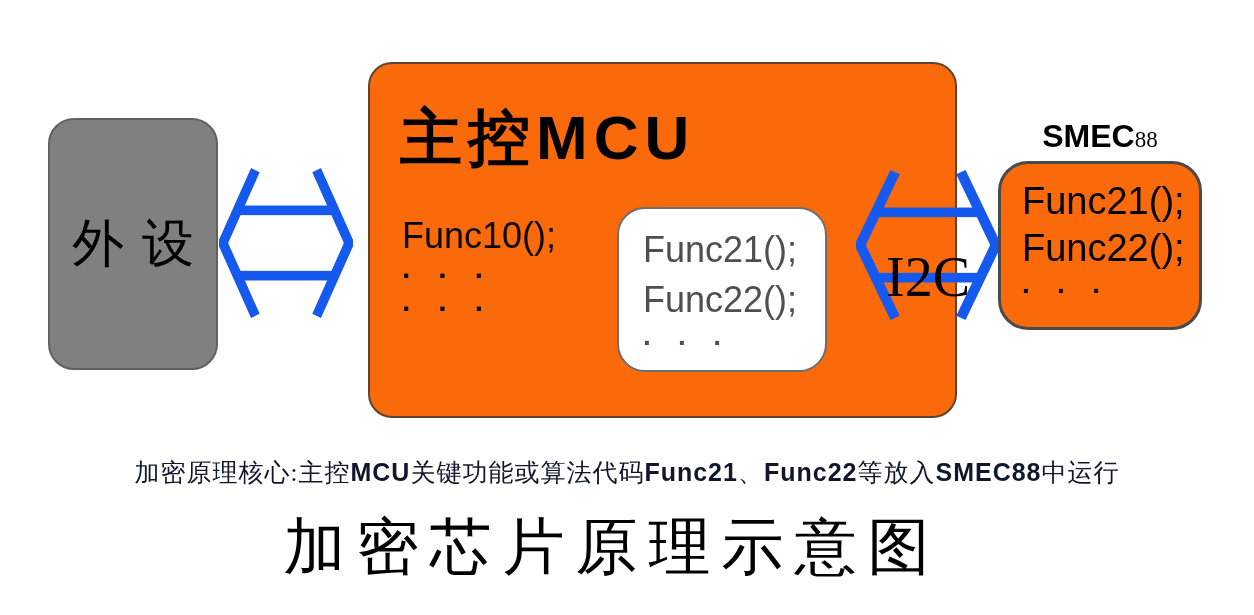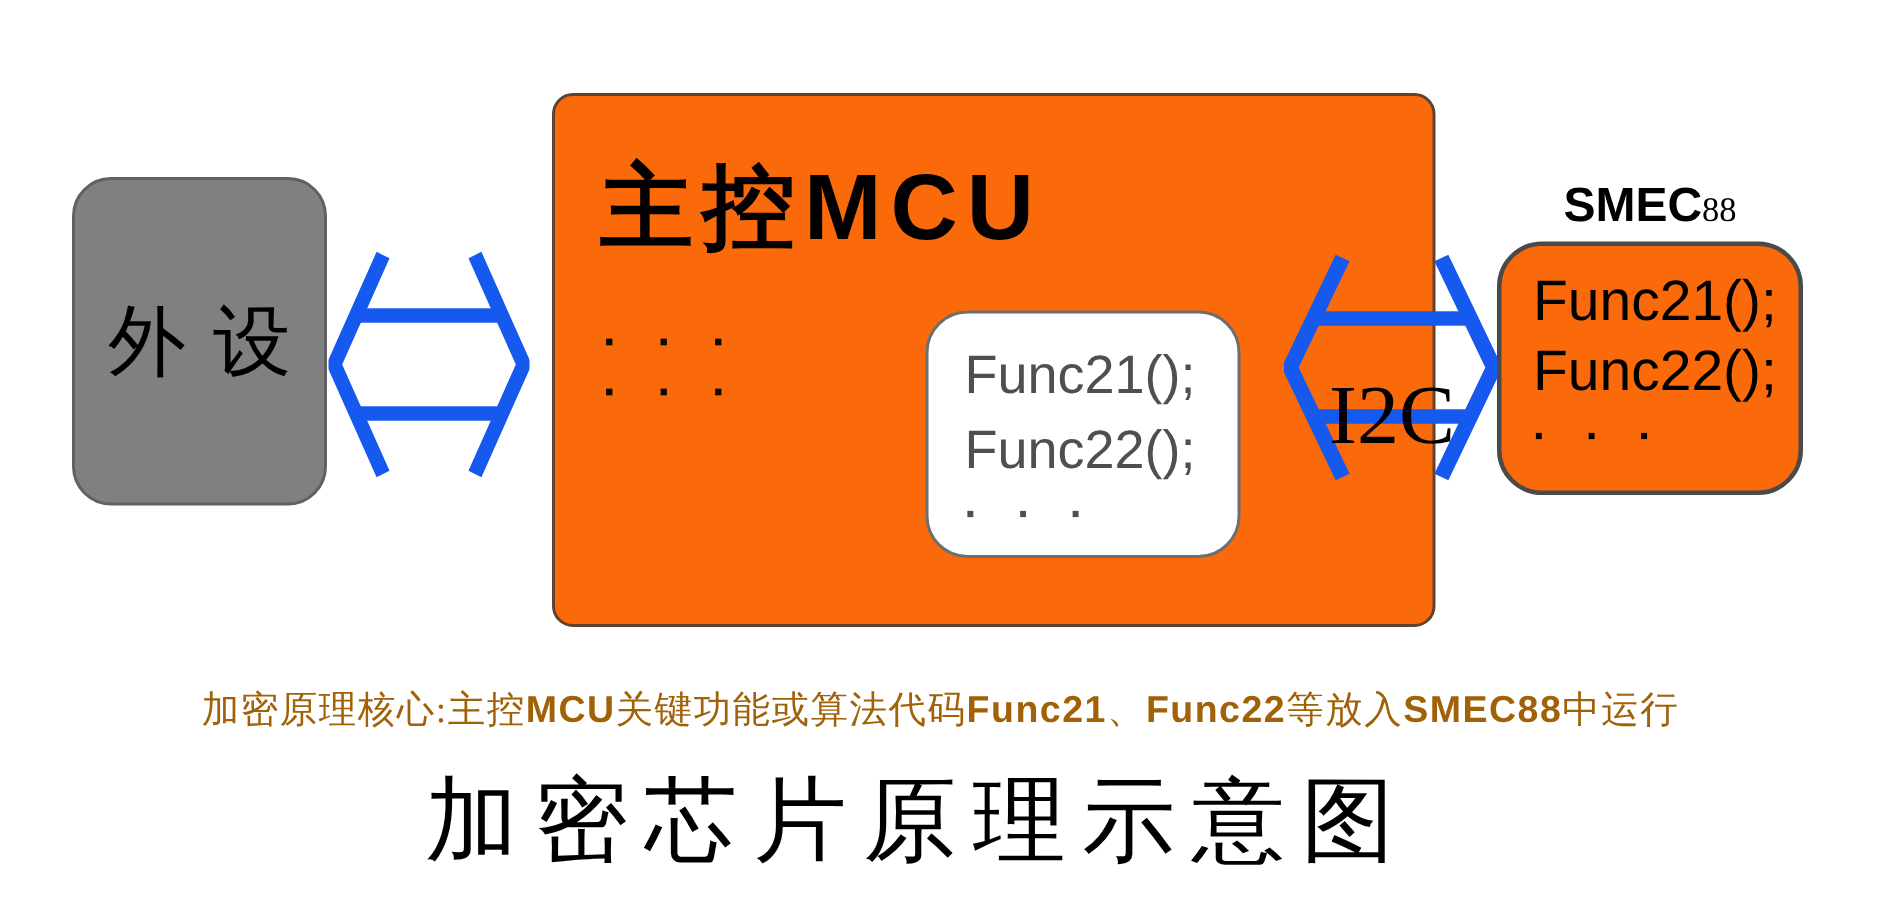--- a/index.html
+++ b/index.html
@@ -4,21 +4,21 @@
 <style>
   html,body { margin:0; padding:0; background:#ffffff; }
   #stage {
     position:relative; width:1254px; height:615px; background:#ffffff;
     font-family:"Liberation Sans","DejaVu Sans",sans-serif; overflow:hidden;
   }
   .abs { position:absolute; }
 
   
   .peripheral-box {
-    left:48px; top:118px; width:170px; height:219px;
+    left:48px; top:118px; width:170px; height:252px;
     background:var(--gray); border:2px solid #616161; border-radius:26px;
     display:flex; align-items:center; justify-content:center; box-sizing:border-box;
   }
   .peripheral-label {
     font-size:52px; color:#000; letter-spacing:18px; text-indent:18px;
     font-weight:500; white-space:nowrap;
   }
 
   
   .darrow-wrap1 { left:219px; top:165px; width:134px; height:156px; }
@@ -28,21 +28,21 @@
   .bar  { fill:var(--blue); }
   .i2c-label {
     position:absolute; left:0; top:50%; width:100%; transform:translateY(-55%);
     text-align:center; font-family:"Liberation Serif","DejaVu Serif",serif;
     font-size:56px; color:#000; line-height:1;margin-top:35px;
   }
 
   
   .mcu-box {
     left:368px; top:62px; width:589px; height:356px;
-    background:var(--orange); border:2px solid #5f4330; border-radius:14px;
+    background:var(--orange); border:2px solid #5f4330; border-radius:24px;
     box-sizing:border-box;
   }
   .mcu-title {
     position:absolute; left:30px; top:32px;
     font-size:62px; font-weight:bold; color:#000; letter-spacing:6px; white-space:nowrap;
   }
   .mcu-funcs {
     position:absolute; left:32px; top:148px;
     font-size:36px; color:#0a0a0a; line-height:47px; font-weight:500; white-space:nowrap;
   }
@@ -75,21 +75,21 @@
   }
   .smec-funcs {
     position:absolute; left:21px; top:14px;
     font-size:38px; color:#000; line-height:47px; font-weight:500; white-space:nowrap;
   }
   .smec-funcs .dots-line { font-size:28px; line-height:38px; }
 
   
   .caption {
     left:0; top:456px; width:1254px; text-align:center;
-    font-size:25px; color:#a16207; letter-spacing:1px; white-space:nowrap;
+    font-size:25px; color:#0f172a; letter-spacing:1px; white-space:nowrap;
   }
   .seg-cn { font-family:"Liberation Serif","DejaVu Serif",serif; }
   .seg-lat { font-family:"Liberation Sans","DejaVu Sans",sans-serif; font-weight:bold; }
   .main-title {
     left:0; top:505px; width:1224px; text-align:center;
     font-family:"Liberation Serif","DejaVu Serif",serif;
     font-size:62px; color:#000; letter-spacing:11px; white-space:nowrap;
   }
 </style>
 </head>
@@ -106,20 +106,21 @@
       <polyline class="chev" points="38,5 4,77 38,149"></polyline>
       <polyline class="chev" points="102,5 136,77 102,149"></polyline>
       <rect class="bar" x="21" y="40" width="98" height="9.5"></rect>
       <rect class="bar" x="21" y="104.5" width="98" height="9.5"></rect>
     </svg>
   </div>
 
   <div class="abs mcu-box">
     <div class="mcu-title">主控MCU</div>
     <div class="mcu-funcs">
+      <div>Func10();</div>
       <div class="dots-line">· · ·</div>
       <div class="dots-line">· · ·</div>
     </div>
   </div>
 
   <div class="abs inner-box">
     <div class="inner-funcs">
       <div>Func21();</div>
       <div>Func22();</div>
       <div class="dots-line">· · ·</div>

